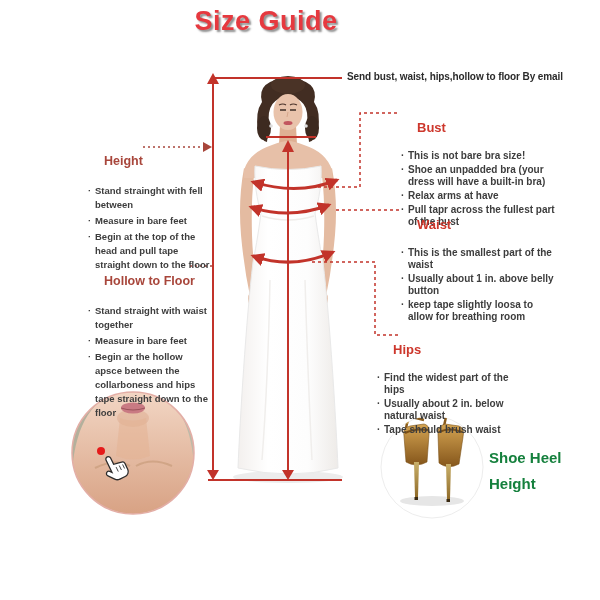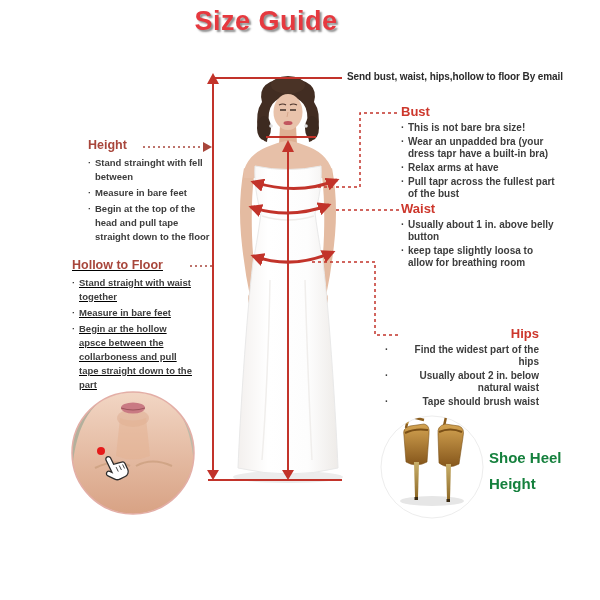--- a/index.html
+++ b/index.html
@@ -12,35 +12,35 @@
   #title{
     left:0;top:6px;width:532px;text-align:center;
     font-size:27px;font-weight:bold;color:#e6393f;letter-spacing:.5px;
     text-shadow:2px 2px 2px #8f8f8f;
   }
   #email-note{
     left:347px;top:71px;white-space:nowrap;
     font-size:10px;font-weight:bold;color:#2b2b2b;letter-spacing:-0.1px;
   }
   .sec{line-height:1;}
-  .sec h2{margin:0;padding:0;font-weight:bold;}
+  .sec h2{margin:16px;padding:0;font-weight:bold;}
   .sec ul{list-style:none;margin:4px 0 0 0;padding:0;}
   .sec li{position:relative;padding-left:7px;margin:0 0 2px 0;font-weight:bold;color:#3d3d3d;}
   .sec li::before{content:"·";position:absolute;left:0;top:0;color:#3d3d3d;}
   .l-col{width:124px;}
   .l-col h2{font-size:12.5px;color:#a8463b;}
   .l-col li{font-size:9.5px;line-height:14px;}
   .r-col{width:154px;}
   .r-col h2{font-size:13px;color:#cd372c;}
   .r-col li{font-size:10px;line-height:12px;}
   #sec-height{left:88px;top:139px;}
-  #sec-hollow{left:72px;top:259px;text-decoration:underline;}
+  #sec-hollow{left:88px;top:259px;}
   #sec-bust{left:401px;top:105px;}
   #sec-waist{left:401px;top:202px;}
-  #sec-hips{left:385px;top:327px;text-align:right;}
+  #sec-hips{left:377px;top:327px;}
   #shoe-note{left:489px;top:445px;font-size:15px;font-weight:bold;color:#15803d;line-height:26px;}
 </style>
 </head>
 <body>
 
 <div id="stage">
 
   <svg id="scene" width="600" height="600" viewBox="0 0 600 600">
     <defs>
       <linearGradient id="dressGrad" x1="0" y1="0" x2="1" y2="0">
@@ -187,37 +187,38 @@
       <li>Measure in bare feet</li>
       <li>Begin at the top of the head and pull tape straight down to the floor</li>
     </ul>
   </div>
 
   <div id="sec-hollow" class="abs sec l-col">
     <h2>Hollow to Floor</h2>
     <ul>
       <li>Stand straight with waist together</li>
       <li>Measure in bare feet</li>
-      <li>Begin ar the hollow apsce between the collarboness and pull tape straight down to the part</li>
+      <li>Begin ar the hollow apsce between the collarboness and hips tape straight down to the floor</li>
     </ul>
   </div>
 
   <div id="sec-bust" class="abs sec r-col">
     <h2>Bust</h2>
     <ul>
       <li>This is not bare bra size!</li>
-      <li>Wear an unpadded bra (your dress tapr have a built-in bra)</li>
+      <li>Shoe an unpadded bra (your dress will have a built-in bra)</li>
       <li>Relax arms at have</li>
       <li>Pull tapr across the fullest part of the bust</li>
     </ul>
   </div>
 
   <div id="sec-waist" class="abs sec r-col">
     <h2>Waist</h2>
     <ul>
+      <li>This is the smallest part of the waist</li>
       <li>Usually about 1 in. above belly button</li>
       <li>keep tape slightly loosa to allow for breathing room</li>
     </ul>
   </div>
 
   <div id="sec-hips" class="abs sec r-col">
     <h2>Hips</h2>
     <ul>
       <li>Find the widest part of the hips</li>
       <li>Usually about 2 in. below natural waist</li>

